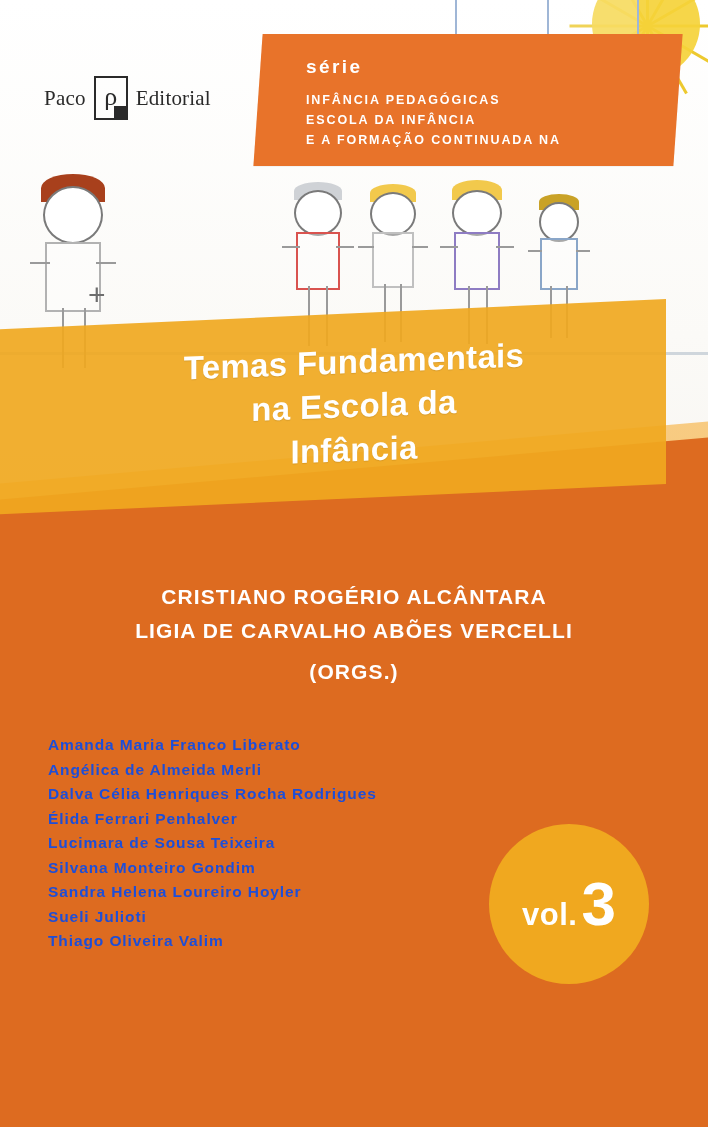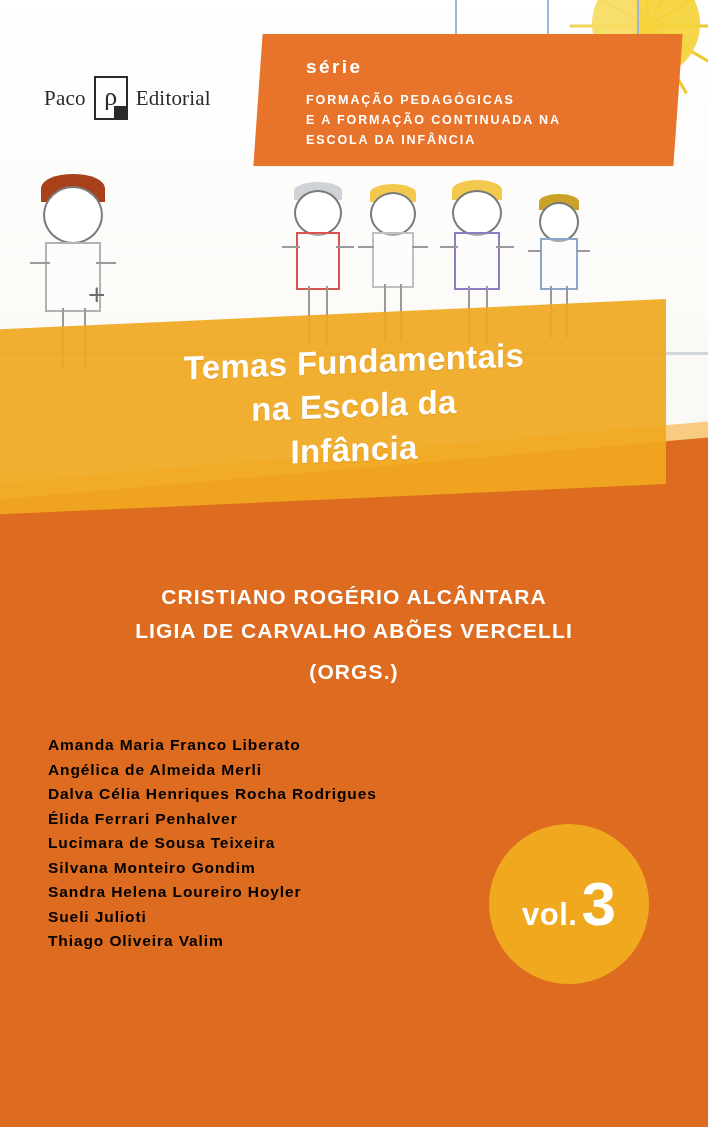--- a/index.html
+++ b/index.html
@@ -275,21 +275,21 @@
     font-weight: bold;
     letter-spacing: 1.1px;
     margin-top: 12px;
   }
 
   
   .authors {
     position: absolute;
     left: 48px; top: 733px;
     width: 470px;
-    color: #000000;
+    color: #1d4ed8;
   }
   .author {
     font-size: 15.5px;
     font-weight: bold;
     letter-spacing: .9px;
     line-height: 24.5px;
     white-space: nowrap;
   }
 
   
@@ -403,23 +403,23 @@
 
   <div class="logo">
     <span class="logo-word">Paco</span>
     <span class="logo-mark"></span>
     <span class="logo-word">Editorial</span>
   </div>
 
   <div class="series-band"></div>
   <div class="series-inner">
     <div class="series-word">série</div>
-    <div class="series-sub">FORMAÇÃO PEDAGÓGICAS</div>
+    <div class="series-sub">INFÂNCIA PEDAGÓGICAS</div>
+    <div class="series-sub">ESCOLA DA INFÂNCIA</div>
     <div class="series-sub">E A FORMAÇÃO CONTINUADA NA</div>
-    <div class="series-sub">ESCOLA DA INFÂNCIA</div>
   </div>
 
   <div class="lower-field-flat"></div>
   <div class="lower-accent"></div>
   <div class="lower-field"></div>
 
   <div class="title-band"></div>
   <div class="title-text">
     <span class="l1">Temas Fundamentais</span>
     <span class="l2">na Escola da</span>

